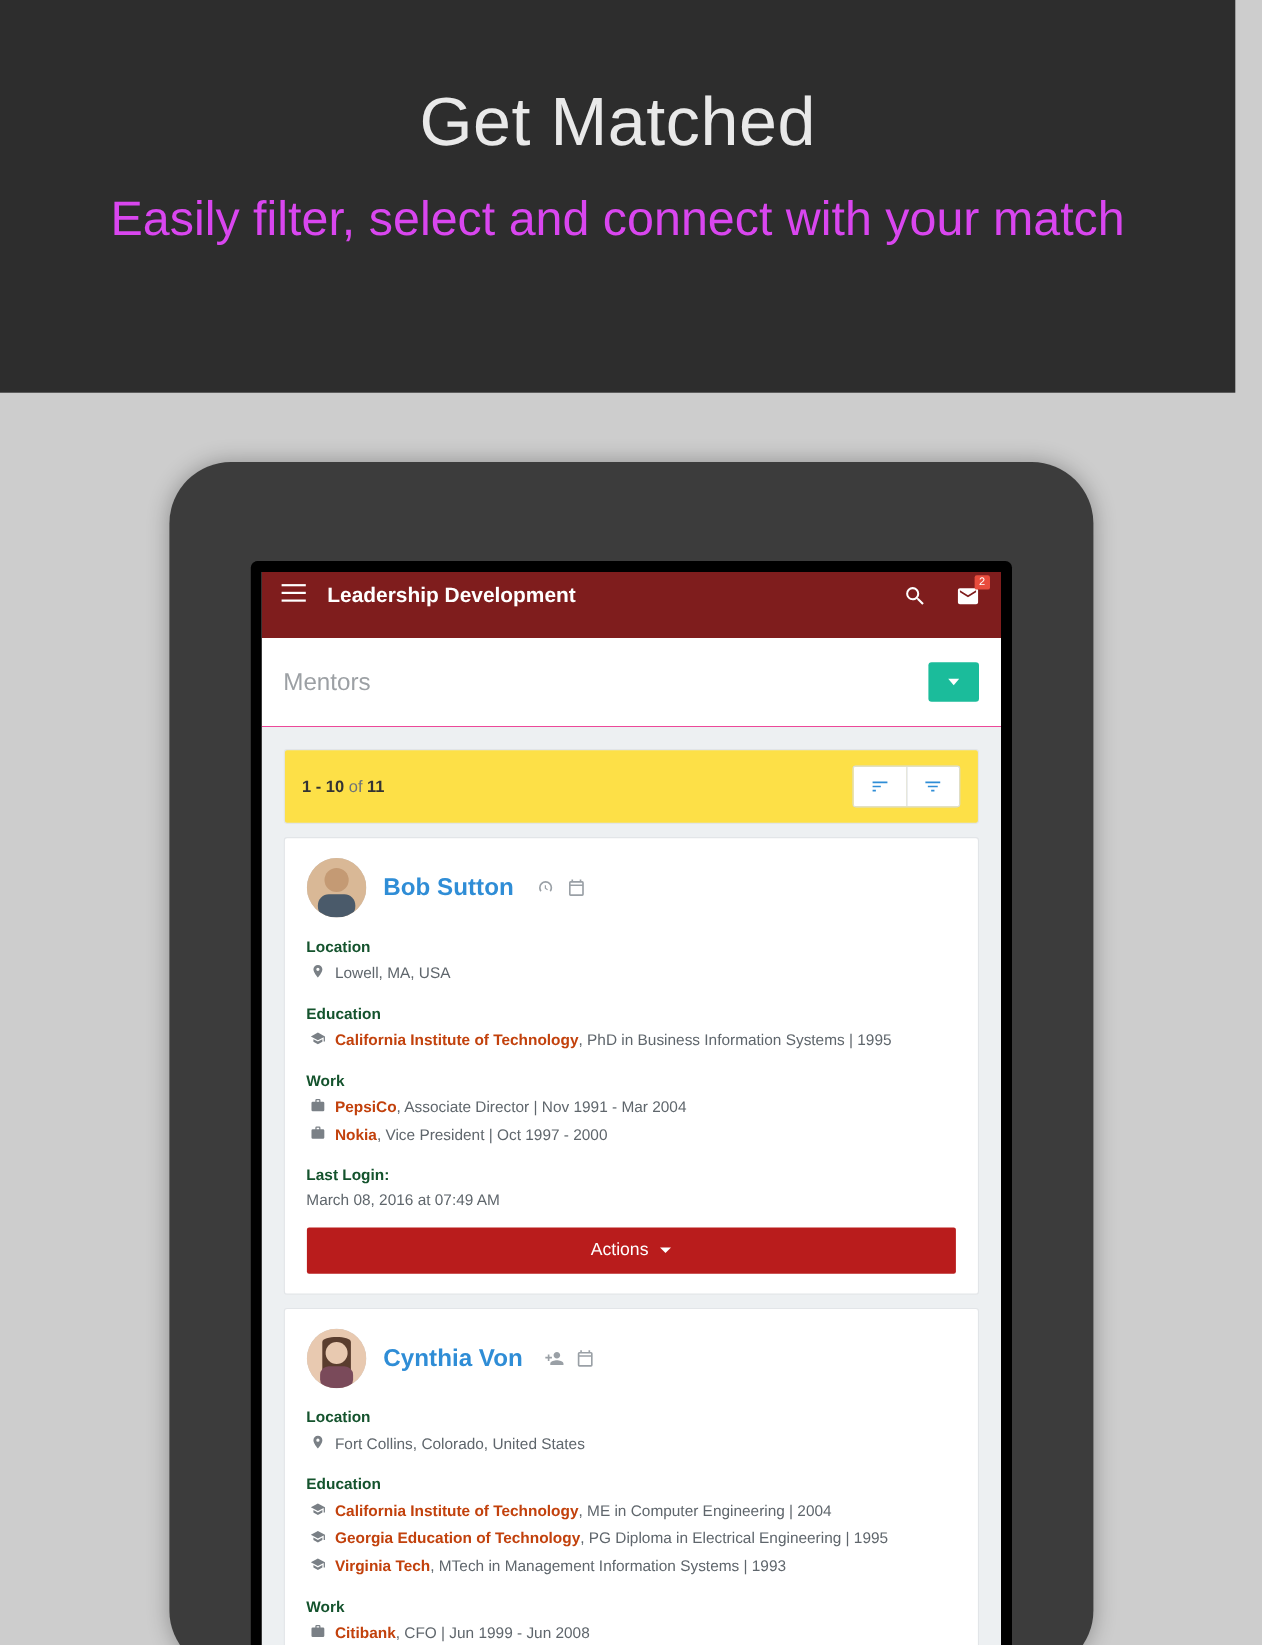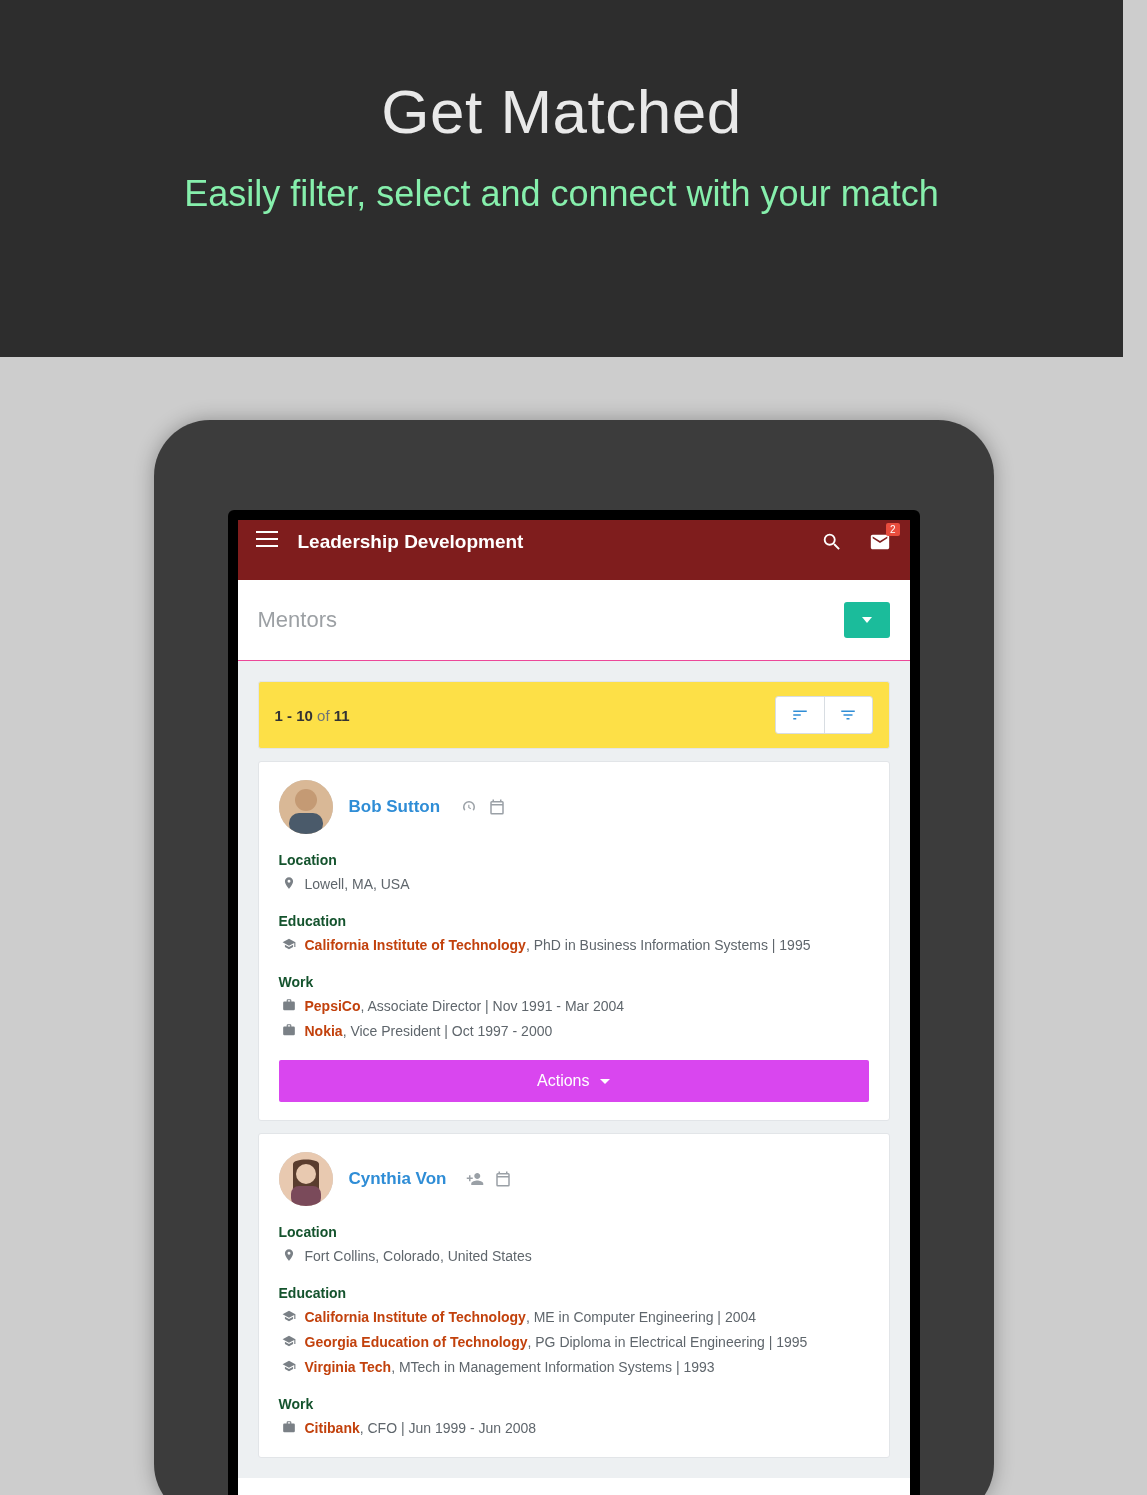--- a/index.html
+++ b/index.html
@@ -1,19 +1,19 @@
 <!DOCTYPE html>
 <html><head>
 <meta charset="utf-8">
 <style>
 *{box-sizing:border-box;margin:0;padding:0;font-family:Verdana,Geneva,sans-serif}
 body{background:#cdcdcd;width:1147px;height:1495px;overflow:hidden}
 .topband{background:#2d2d2d;height:357px;width:1123px;text-align:center;padding-top:76px}
 .topband h1{color:#e9e9e9;font-size:62px;font-weight:400;letter-spacing:.5px}
-.topband p{color:#86efac;font-size:36px;font-weight:400;margin-top:24px;line-height:1.3}
+.topband p{color:#d946ef;font-size:44px;font-weight:400;margin-top:24px;line-height:1.3}
 .device-wrap{position:absolute;top:420px;left:50%;transform:translateX(-50%);width:840px;height:1100px}
 .tablet{width:840px;height:1100px;background:#3c3c3c;border-radius:56px;padding:90px 74px 0 74px;box-shadow:0 0 20px rgba(0,0,0,.3)}
 .tablet-inner{width:100%;height:100%;background:#000;border-radius:6px;padding:10px}
 .screen{width:100%;height:100%;background:#fff;overflow:hidden;position:relative}
 .app-header{background:#7f1d1d;height:60px;display:flex;align-items:flex-start;padding:11px 18px;color:#fff}
 .ham{width:22px;height:16px;display:flex;flex-direction:column;justify-content:space-between;cursor:pointer}
 .ham span{display:block;height:2px;background:#fff}
 .app-title{margin-left:20px;font-size:19px;font-weight:700;flex:1}
 .hicon{width:24px;display:flex;align-items:center;justify-content:center;margin-left:24px;cursor:pointer;position:relative}
 .hicon svg{width:22px;height:22px;fill:#fff}
@@ -27,32 +27,32 @@
 .count{color:#6d7379;font-size:15px}
 .count b{color:#333;font-weight:700}
 .tbtns{margin-left:auto;display:flex;border:1px solid #d8dde2;border-radius:3px;overflow:hidden}
 .tbtn{width:48px;height:36px;background:#fff;display:flex;align-items:center;justify-content:center;cursor:pointer}
 .tbtn+.tbtn{border-left:1px solid #d8dde2}
 .tbtn svg{width:18px;height:18px;fill:#2f8dd6}
 .card{background:#fff;border:1px solid #e2e5e8;border-radius:3px;margin-top:12px;padding:18px 20px;font-size:14px;color:#5f666c}
 .person{display:flex;align-items:center;margin-bottom:18px}
 .avatar{width:54px;height:54px;border-radius:50%;background:#ccc;margin-right:16px;overflow:hidden}
 .avatar svg{width:100%;height:100%}
-.pname{color:#2f8dd6;font-weight:700;font-size:17px;margin-right:12px;cursor:pointer}
+.pname{color:#2f8dd6;font-weight:700;font-size:22px;margin-right:12px;cursor:pointer}
 .picn{width:22px;height:22px;display:inline-flex;align-items:center;justify-content:center;margin-left:6px;color:#9aa0a6}
 .picn svg{width:18px;height:18px;fill:#9aa0a6}
 .sect{margin-top:18px}
 .sect:first-of-type{margin-top:0}
 .slabel{font-weight:700;color:#14532d;font-size:14px;margin-bottom:6px}
 .row{display:flex;align-items:flex-start;margin-top:4px;line-height:1.5}
 .ricn{width:20px;display:flex;justify-content:center;margin-right:6px;color:#7a8086;flex-shrink:0;padding-top:2px}
 .ricn svg{width:14px;height:14px;fill:#7a8086}
 .row .txt{flex:1}
 .row .txt b{color:#c2410c;font-weight:700}
-.actions{margin-top:18px;background:#d946ef;color:#fff;text-align:center;padding:12px 0;border-radius:2px;cursor:pointer;font-size:16px}
+.actions{margin-top:18px;background:#b91c1c;color:#fff;text-align:center;padding:12px 0;border-radius:2px;cursor:pointer;font-size:16px}
 .actions .caret{display:inline-block;width:0;height:0;border-left:5px solid transparent;border-right:5px solid transparent;border-top:5px solid #fff;margin-left:6px;vertical-align:middle}
 </style>
 </head>
 <body>
 
 <div class="topband">
   <h1>Get Matched</h1>
   <p>Easily filter, select and connect with your match</p>
 </div>
 
@@ -163,20 +163,24 @@
                   </div>
                   <div class="row">
                     <span class="ricn">
                       <svg viewBox="0 0 24 24">
                         <path d="M20 6h-4V4a2 2 0 00-2-2h-4a2 2 0 00-2 2v2H4a2 2 0 00-2 2v11a2 2 0 002 2h16a2 2 0 002-2V8a2 2 0 00-2-2zM10 4h4v2h-4V4z"></path>
                       </svg>
                     </span>
                     <span class="txt"><b>Nokia</b>, Vice President | Oct 1997 - 2000</span>
                   </div>
                 </div>
+                <div class="sect">
+                  <div class="slabel">Last Login:</div>
+                  <div>March 08, 2016 at 07:49 AM</div>
+                </div>
                 <div class="actions">Actions <span class="caret"></span></div>
               </div>
               <div class="card">
                 <div class="person">
                   <div class="avatar"><svg viewBox="0 0 54 54">
                       <rect width="54" height="54" fill="#e8c9b0"></rect>
                       <path d="M14 12c0-6 26-6 26 0v30H14z" fill="#5a3d2e"></path>
                       <circle cx="27" cy="22" r="10" fill="#e8c9b0"></circle>
                       <rect x="12" y="34" width="30" height="20" rx="8" fill="#7a4a5a"></rect>
                     </svg></div>

